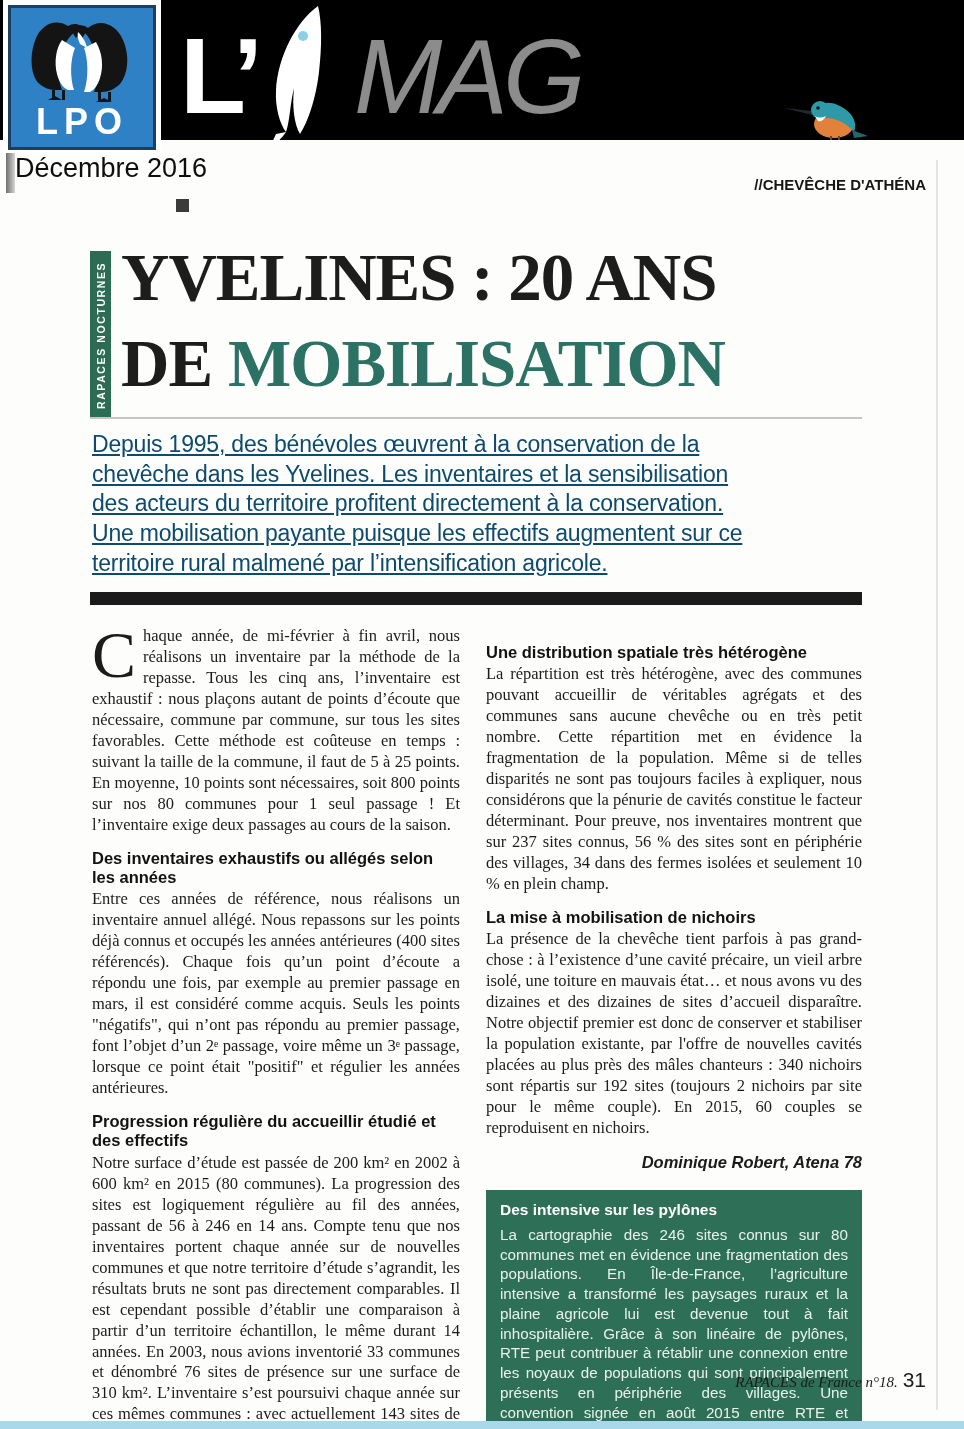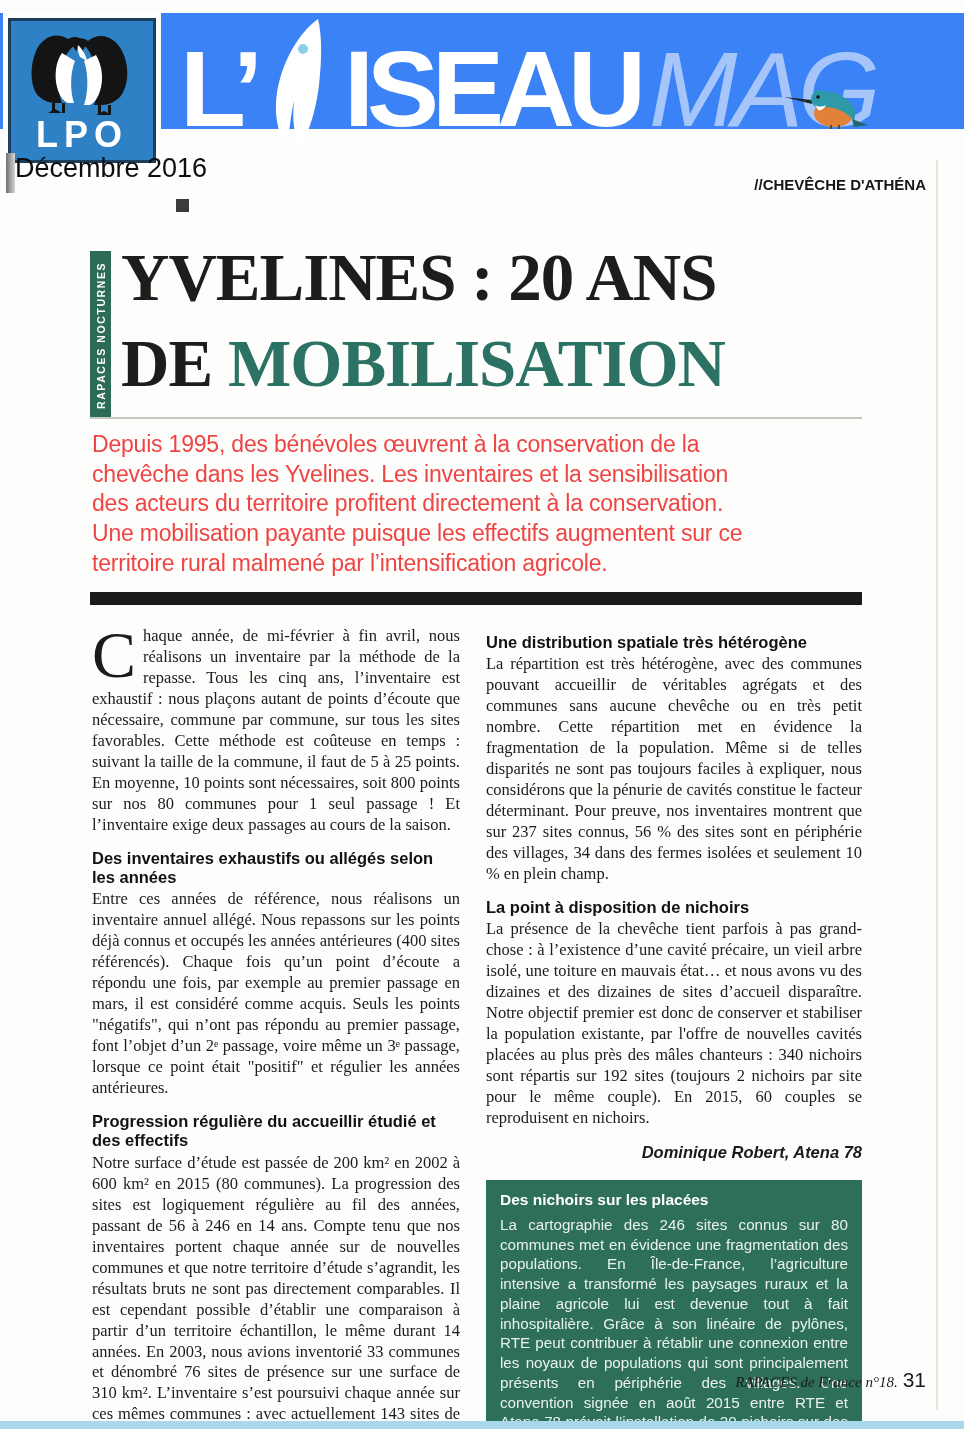--- a/index.html
+++ b/index.html
@@ -1,20 +1,20 @@
 <!DOCTYPE html>
 <html lang="fr"><head>
 <meta charset="utf-8">
 <style>
   html,body{margin:0;padding:0;}
   body{width:964px;height:1429px;position:relative;background:#fdfdfb;font-family:"Liberation Sans",sans-serif;}
   .page{position:absolute;inset:0;overflow:hidden;}
 
   
-  .masthead{position:absolute;left:0;top:0;width:964px;height:116px;background:#3b82f6;margin-top:13px;}
+  .masthead{position:absolute;left:0;top:0;width:964px;height:140px;background:#000000;}
   .lpo-logo{position:absolute;left:8px;top:5px;width:148px;height:145px;background:#2e81c4;
     border:3px solid #1c3f5e;box-shadow:0 0 0 5px #ffffff;box-sizing:border-box;}
   .lpo-logo svg{position:absolute;left:11px;top:6px;}
   .lpo-text{position:absolute;left:0;right:0;bottom:4px;text-align:center;color:#fff;
     font-weight:bold;font-size:36px;letter-spacing:6px;font-family:"Liberation Sans",sans-serif;}
   .wordmark{position:absolute;left:180px;top:0;height:152px;display:flex;align-items:center;white-space:nowrap;}
   .wm-bold{font-size:108px;font-weight:bold;letter-spacing:-7px;color:#ffffff;line-height:1;}
   .wm-mag{font-size:106px;font-weight:400;font-style:italic;letter-spacing:-5px;
     color:rgba(255,255,255,0.55);line-height:1;margin-left:10px;}
   .feather{margin:0 -4px 0 0;position:relative;top:-2px;}
@@ -33,31 +33,31 @@
     writing-mode:vertical-rl;transform:rotate(180deg);color:#fff;font-size:10.5px;font-weight:bold;
     letter-spacing:1.6px;}
   .headline{position:absolute;left:121px;top:234px;font-family:"Liberation Serif",serif;
     font-weight:bold;font-size:67px;line-height:86px;color:#1d1d1b;letter-spacing:-1px;}
   .headline .green{color:#2c7264;}
   .headline .blk{margin-right:16px;margin-top:46px;}
   .title-rule{position:absolute;left:90px;top:417px;width:772px;height:2px;background:#c6c6c3;}
 
   
   .intro{position:absolute;left:92px;top:430px;width:678px;font-size:23px;line-height:1.29;
-    color:#ef4444;letter-spacing:-0.2px;}
+    color:#0c4a6e;letter-spacing:-0.2px;text-decoration:underline;}
   .divider-bar{position:absolute;left:90px;top:592px;width:772px;height:13px;background:#1b1b1b;}
 
   
   .columns{position:absolute;left:92px;top:626px;width:770px;display:grid;
     grid-template-columns:368px 376px;column-gap:26px;}
   .col p.body{margin:0;font-family:"Liberation Serif",serif;font-size:16.5px;line-height:1.27;
     color:#1b1b1a;text-align:justify;}
   .col h3{margin:13px 0 2px 0;font-size:16.5px;line-height:1.18;color:#121212;
     font-family:"Liberation Sans",sans-serif;}
-  .col h3.first{margin-top:7px;}
+  .col h3.first{margin-top:17px;}
   .dropcap{float:left;font-size:66px;line-height:52px;padding:3px 7px 0 0;color:#1b1b1a;
     font-family:"Liberation Serif",serif;}
   .byline{margin:14px 0 0 0;text-align:right;font-family:Liberation Sans, sans-serif;
     font-size:16.5px;font-style:italic;font-weight:bold;color:#1b1b1a;}
 
   
   .green-box{margin-top:18px;background:#2e6f58;padding:11px 14px 15px 14px;box-sizing:border-box;}
   .green-box h4{margin:0 0 6px 0;color:#ffffff;font-size:15.5px;font-family:"Liberation Sans",sans-serif;}
   .green-box p{margin:0;color:#e9f2ec;font-size:15.2px;line-height:1.3;text-align:justify;}
 
@@ -95,21 +95,20 @@
       <div class="lpo-text">LPO</div>
     </div>
 
     <div class="wordmark">
       <span class="wm-bold">L’</span>
       <svg class="feather" width="92" height="148" viewBox="0 0 92 148">
         <path d="M62,6 C40,22 22,56 20,90 C19,108 24,124 30,132 C34,120 34,104 38,88 C36,106 38,124 44,134 C52,122 60,98 63,72 C66,46 66,22 62,6 Z" fill="#ffffff"></path>
         <path d="M30,132 C26,138 20,144 14,147 L20,134 Z" fill="#ffffff"></path>
         <circle cx="47" cy="36" r="5" fill="#8ccfe9"></circle>
       </svg>
-      <span class="wm-bold">ISEAU</span>
       <span class="wm-mag">MAG</span>
     </div>
 
     <svg class="kingfisher" width="88" height="46" viewBox="0 0 88 46">
       <polygon points="2,14 30,17 30,21" fill="#1d2b2e"></polygon>
       <ellipse cx="52" cy="30" rx="20" ry="14" fill="#e2823a"></ellipse>
       <path d="M30,18 C34,8 48,6 58,12 C70,18 76,28 72,38 C66,30 54,24 44,24 C38,24 32,22 30,18 Z" fill="#2e9aa8"></path>
       <circle cx="38" cy="16" r="9" fill="#2e9aa8"></circle>
       <circle cx="36" cy="14" r="1.8" fill="#10181a"></circle>
       <path d="M44,22 C40,24 36,24 33,22 L36,27 C39,28 42,26 44,22 Z" fill="#ffffff"></path>
@@ -141,26 +140,26 @@
       <p class="body"><span class="dropcap">C</span><span>haque année, de mi-février à fin avril, nous réalisons un inventaire par la méthode de la repasse. Tous les cinq ans, l’inventaire est exhaustif : nous plaçons autant de points d’écoute que nécessaire, commune par commune, sur tous les sites favorables. Cette méthode est coûteuse en temps : suivant la taille de la commune, il faut de 5 à 25 points. En moyenne, 10 points sont nécessaires, soit 800 points sur nos 80 communes pour 1 seul passage ! Et l’inventaire exige deux passages au cours de la saison.</span></p>
       <h3>Des inventaires exhaustifs ou allégés selon les années</h3>
       <p class="body">Entre ces années de référence, nous réalisons un inventaire annuel allégé. Nous repassons sur les points déjà connus et occupés les années antérieures (400 sites référencés). Chaque fois qu’un point d’écoute a répondu une fois, par exemple au premier passage en mars, il est considéré comme acquis. Seuls les points "négatifs", qui n’ont pas répondu au premier passage, font l’objet d’un 2ᵉ passage, voire même un 3ᵉ passage, lorsque ce point était "positif" et régulier les années antérieures.</p>
       <h3>Progression régulière du accueillir étudié et des effectifs</h3>
       <p class="body">Notre surface d’étude est passée de 200 km² en 2002 à 600 km² en 2015 (80 communes). La progression des sites est logiquement régulière au fil des années, passant de 56 à 246 en 14 ans. Compte tenu que nos inventaires portent chaque année sur de nouvelles communes et que notre territoire d’étude s’agrandit, les résultats bruts ne sont pas directement comparables. Il est cependant possible d’établir une comparaison à partir d’un territoire échantillon, le même durant 14 années. En 2003, nous avions inventorié 33 communes et dénombré 76 sites de présence sur une surface de 310 km². L’inventaire s’est poursuivi chaque année sur ces mêmes communes : avec actuellement 143 sites de présence, la population apparaît en progression de 88 %, avec une stabilisation durant les trois dernières années. La densité de mâles chanteurs s’établit actuellement à 0,40 site occupé par km².</p>
     </div>
 
     <div class="col">
       <h3 class="first">Une distribution spatiale très hétérogène</h3>
       <p class="body">La répartition est très hétérogène, avec des communes pouvant accueillir de véritables agrégats et des communes sans aucune chevêche ou en très petit nombre. Cette répartition met en évidence la fragmentation de la population. Même si de telles disparités ne sont pas toujours faciles à expliquer, nous considérons que la pénurie de cavités constitue le facteur déterminant. Pour preuve, nos inventaires montrent que sur 237 sites connus, 56 % des sites sont en périphérie des villages, 34 dans des fermes isolées et seulement 10 % en plein champ.</p>
-      <h3>La point à disposition de nichoirs</h3>
+      <h3>La mise à mobilisation de nichoirs</h3>
       <p class="body">La présence de la chevêche tient parfois à pas grand-chose : à l’existence d’une cavité précaire, un vieil arbre isolé, une toiture en mauvais état… et nous avons vu des dizaines et des dizaines de sites d’accueil disparaître. Notre objectif premier est donc de conserver et stabiliser la population existante, par l'offre de nouvelles cavités placées au plus près des mâles chanteurs : 340 nichoirs sont répartis sur 192 sites (toujours 2 nichoirs par site pour le même couple). En 2015, 60 couples se reproduisent en nichoirs.</p>
       <p class="byline">Dominique Robert, Atena 78</p>
 
       <div class="green-box">
-        <h4>Des nichoirs sur les placées</h4>
+        <h4>Des intensive sur les pylônes</h4>
         <p>La cartographie des 246 sites connus sur 80 communes met en évidence une fragmentation des populations. En Île-de-France, l’agriculture intensive a transformé les paysages ruraux et la plaine agricole lui est devenue tout à fait inhospitalière. Grâce à son linéaire de pylônes, RTE peut contribuer à rétablir une connexion entre les noyaux de populations qui sont principalement présents en périphérie des villages. Une convention signée en août 2015 entre RTE et Atena 78 prévoit l’installation de 20 nichoirs sur des ouvrages du réseau RTE. 14 d’entre eux sont en place. RTE prend en charge la fabrication des nichoirs, la conception des systèmes de fixations et les frais de pose, pour un montant de 4 500 €. Cette initiative peut servir : nous tenons à disposition de tous les plans d’un nichoir adapté ainsi qu’un exemple de convention.</p>
       </div>
     </div>
   </div>
 
   <div class="footer">
     <span class="journal">RAPACES de France n°18.</span><span class="pagenum">31</span>
   </div>
   <div class="edge-right"></div>
   <div class="bottom-strip"></div>

